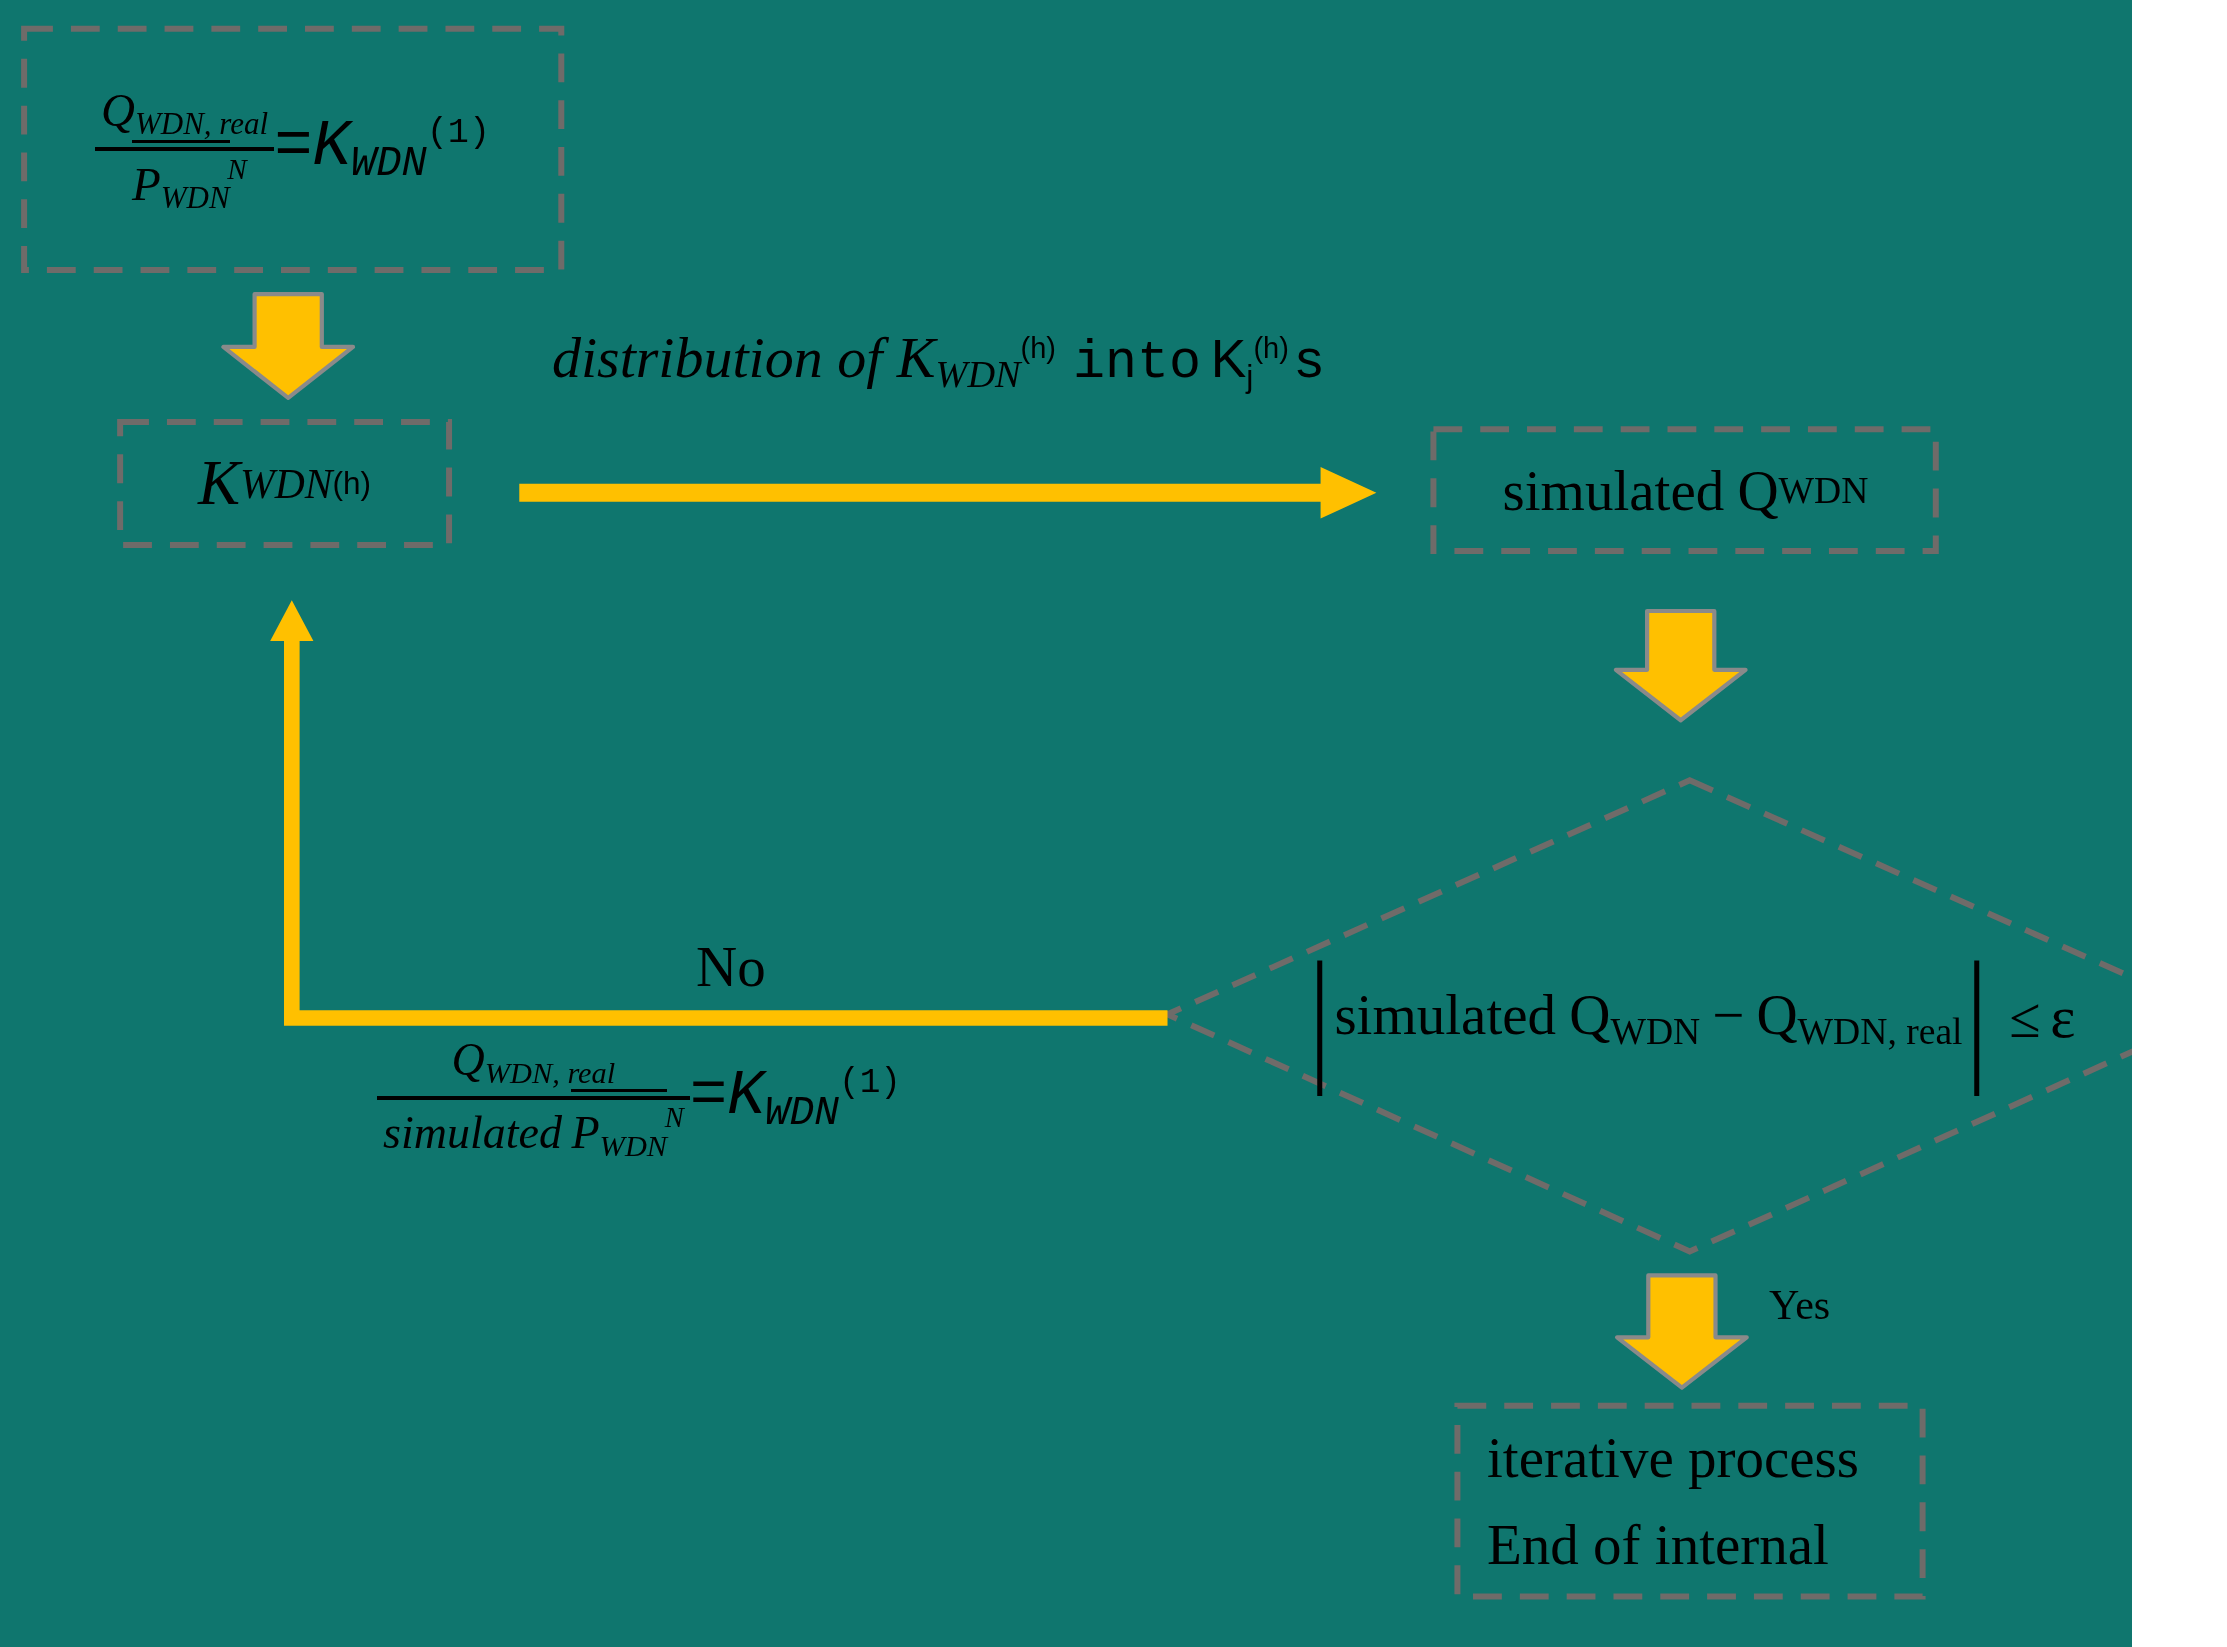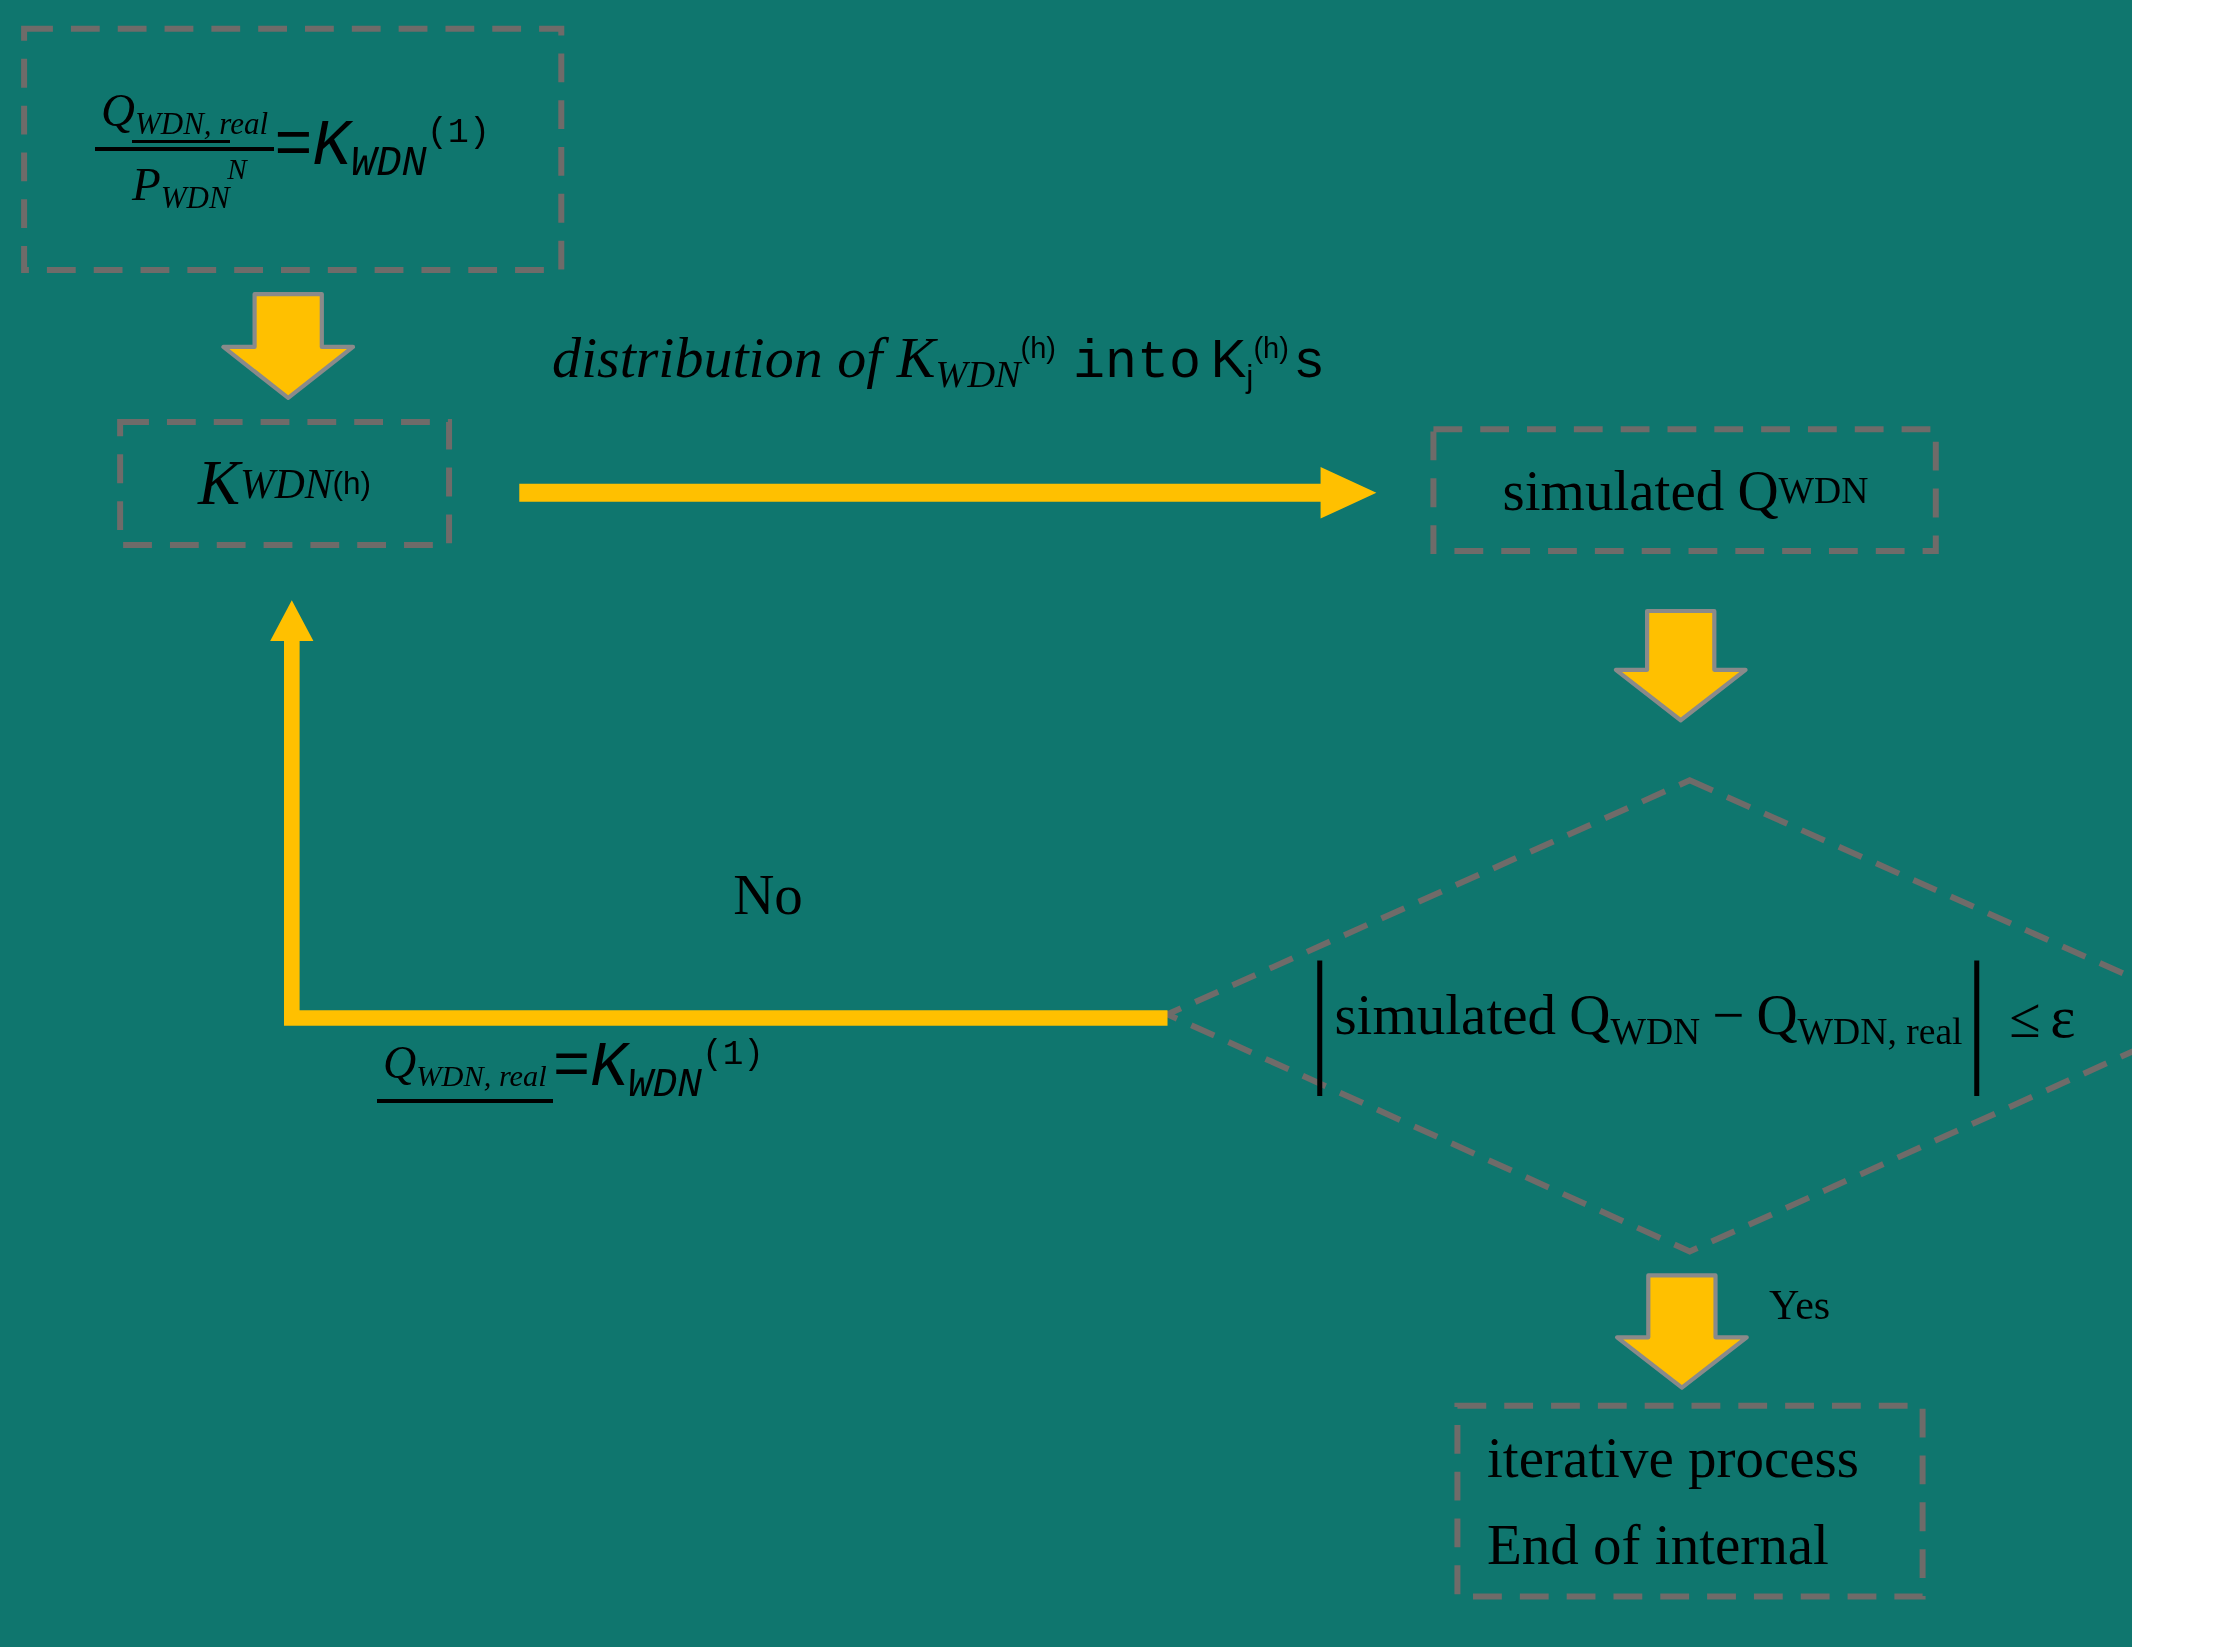--- a/index.html
+++ b/index.html
@@ -48,21 +48,21 @@
     display:inline-block;
     font-family:"DejaVu Sans",sans-serif;
     font-size:135px;line-height:141px;height:141px;
     transform:scaleX(0.45);
     margin:0 -8.4px;
   }
   .dminus{margin:0 12px;}
   .dcmp{margin-left:18px;}
   .deps{margin-left:9.6px;font-size:1.05em;}
 
-  #no-label{left:696px;top:862px;width:144px;text-align:center;font-size:57px;}
+  #no-label{left:696px;top:934px;width:144px;font-size:57px;}
   #return-formula{left:377px;top:1033px;font-size:46px;}
   #yes-label{left:1769px;top:1281px;font-size:42px;}
   #end-label{
     left:1458px;top:1406px;width:465px;height:191px;
     display:flex;flex-direction:column;justify-content:center;
     padding-left:29px;box-sizing:border-box;
     font-size:57px;line-height:1.52;
   }
 </style>
 </head>
@@ -125,20 +125,21 @@
   </div>
 
   <div id="no-label" class="abs">
     <span>No</span>
   </div>
 
   <div id="return-formula" class="abs formula">
     <span class="frac">
       <span class="num"><span class="it">Q</span><span class="sb it">WDN, real</span></span>
       <span class="fbar"></span>
+      <span class="den"><span class="it pfx">simulated</span><span class="ovl"><span class="it">P</span><span class="sb it">WDN</span></span><span class="expN">N</span></span>
     </span>
     <span class="rhs"><span>=</span><span class="it">K</span><span class="sb it">WDN</span><span class="sp">(1)</span></span>
   </div>
 
   <div id="yes-label" class="abs">
     <span>Yes</span>
   </div>
 
   <div id="end-label" class="abs">
     <span>iterative process</span>

